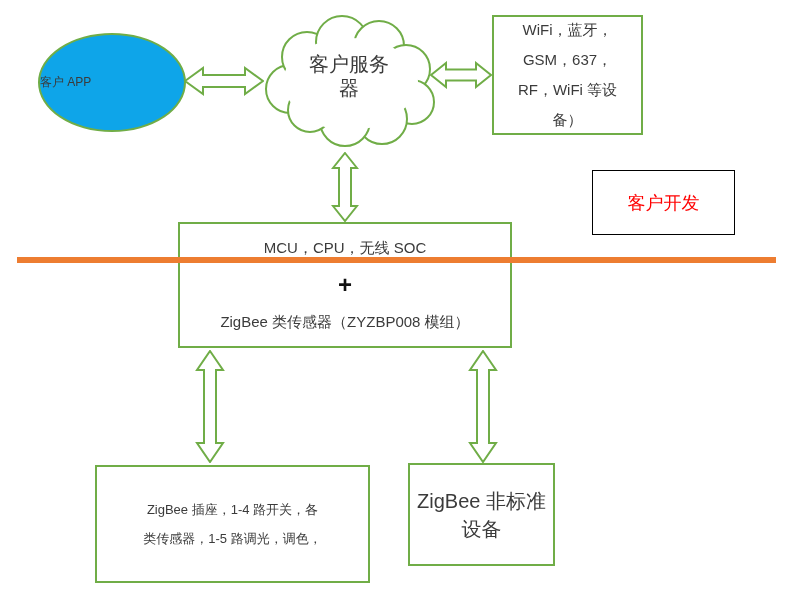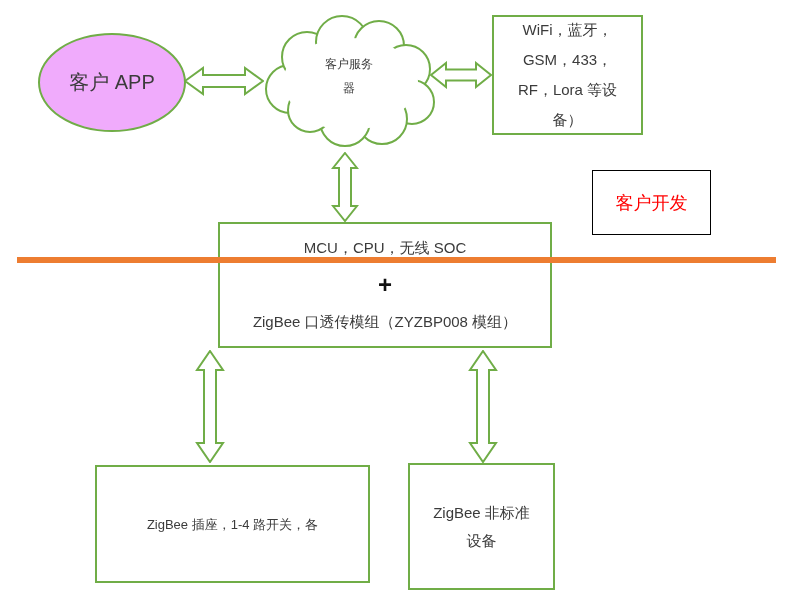--- a/index.html
+++ b/index.html
@@ -12,48 +12,48 @@
   .gbox{
     position:absolute;box-sizing:border-box;border:2px solid var(--green,#70AD47);
     background:transparent;display:flex;flex-direction:column;align-items:center;
     justify-content:center;text-align:center;z-index:5;
   }
   .gbox .ln{white-space:nowrap;}
   
   .ellipse{
     position:absolute;left:38px;top:33px;width:148px;height:99px;box-sizing:border-box;
     border:2px solid var(--green,#70AD47);border-radius:50%;display:flex;
-    align-items:center;justify-content:center;font-size:20px;z-index:5;background:#f0abfc;
+    align-items:center;font-size:12px;z-index:5;background:#0ea5e9;
   }
   
   .cloud{position:absolute;left:263px;top:13px;width:172px;height:140px;z-index:4;}
   .bump{
     position:absolute;box-sizing:border-box;border:2px solid var(--green,#70AD47);
     border-radius:50%;background:#ffffff;
   }
   .cloud-cover{position:absolute;background:#ffffff;border-radius:50%;}
   .cloud-label{
     position:absolute;inset:0;display:flex;flex-direction:column;align-items:center;
-    justify-content:center;padding-bottom:14px;font-size:12px;line-height:24px;z-index:3;
+    justify-content:center;padding-bottom:14px;font-size:20px;line-height:24px;z-index:3;
   }
   
   .wifi{left:492px;top:15px;width:151px;height:120px;font-size:15px;line-height:30px;}
   
   .devbox{
-    position:absolute;left:592px;top:170px;width:119px;height:65px;box-sizing:border-box;
+    position:absolute;left:592px;top:170px;width:143px;height:65px;box-sizing:border-box;
     border:1px solid #000000;background:#ffffff;display:flex;align-items:center;
     justify-content:center;font-size:18px;color:var(--red,#FF0000);z-index:5;
   }
   
   .gateway{left:178px;top:222px;width:334px;height:126px;font-size:15px;
-    justify-content:space-evenly;line-height:24px;margin-left:40px;}
+    justify-content:space-evenly;line-height:24px;}
   .gateway .plus{font-size:24px;font-weight:bold;color:#111;line-height:26px;}
   
   .std{left:95px;top:465px;width:275px;height:118px;font-size:13px;line-height:29px;}
-  .nonstd{left:408px;top:463px;width:147px;height:127px;font-size:15px;line-height:28px;}
+  .nonstd{left:408px;top:463px;width:147px;height:103px;font-size:20px;line-height:28px;}
   
   .orange-line{
     position:absolute;left:17px;top:257px;width:759px;height:6px;
     background:var(--orange,#ED7D31);z-index:10;
   }
   
   .arrow{position:absolute;z-index:6;}
   .arrow polygon{fill:#ffffff;stroke:var(--green,#70AD47);stroke-width:2;stroke-linejoin:miter;}
 </style>
 </head>
@@ -86,51 +86,52 @@
       <div class="ln">器</div>
     </div>
   </div>
 
   <svg class="arrow" style="left:430px;top:61px" width="62" height="28" viewBox="0 0 62 28">
     <polygon points="1,14 16,2 16,8.5 46,8.5 46,2 61,14 46,26 46,19.5 16,19.5 16,26"></polygon>
   </svg>
 
   <div class="gbox wifi">
     <div class="ln">WiFi，蓝牙，</div>
-    <div class="ln">GSM，433，</div>
-    <div class="ln">RF，Lora 等设</div>
+    <div class="ln">GSM，637，</div>
+    <div class="ln">RF，WiFi 等设</div>
     <div class="ln">备）</div>
   </div>
 
   <svg class="arrow" style="left:331px;top:152px" width="28" height="70" viewBox="0 0 28 70">
     <polygon points="14,1 26,16 20,16 20,54 26,54 14,69 2,54 8,54 8,16 2,16"></polygon>
   </svg>
 
   <div class="devbox">
     <span>客户开发</span>
   </div>
 
   <div class="gbox gateway">
     <div class="ln">MCU，CPU，无线 SOC</div>
     <div class="plus">+</div>
-    <div class="ln">ZigBee 口透传模组（ZYZBP008 模组）</div>
+    <div class="ln">ZigBee 类传感器（ZYZBP008 模组）</div>
   </div>
 
   <div class="orange-line"></div>
 
   <svg class="arrow" style="left:195px;top:350px" width="30" height="113" viewBox="0 0 30 113">
     <polygon points="15,1 28,20 21,20 21,93 28,93 15,112 2,93 9,93 9,20 2,20"></polygon>
   </svg>
 
   <svg class="arrow" style="left:468px;top:350px" width="30" height="113" viewBox="0 0 30 113">
     <polygon points="15,1 28,20 21,20 21,93 28,93 15,112 2,93 9,93 9,20 2,20"></polygon>
   </svg>
 
   <div class="gbox std">
     <div class="ln">ZigBee 插座，1-4 路开关，各</div>
+    <div class="ln">类传感器，1-5 路调光，调色，</div>
   </div>
 
   <div class="gbox nonstd">
     <div class="ln">ZigBee 非标准</div>
     <div class="ln">设备</div>
   </div>
 
 </div>
 
 </body></html>

